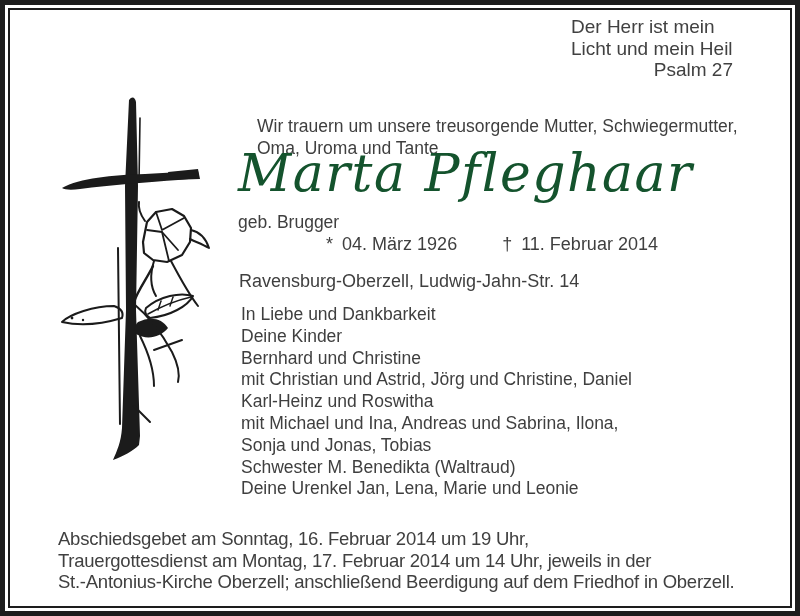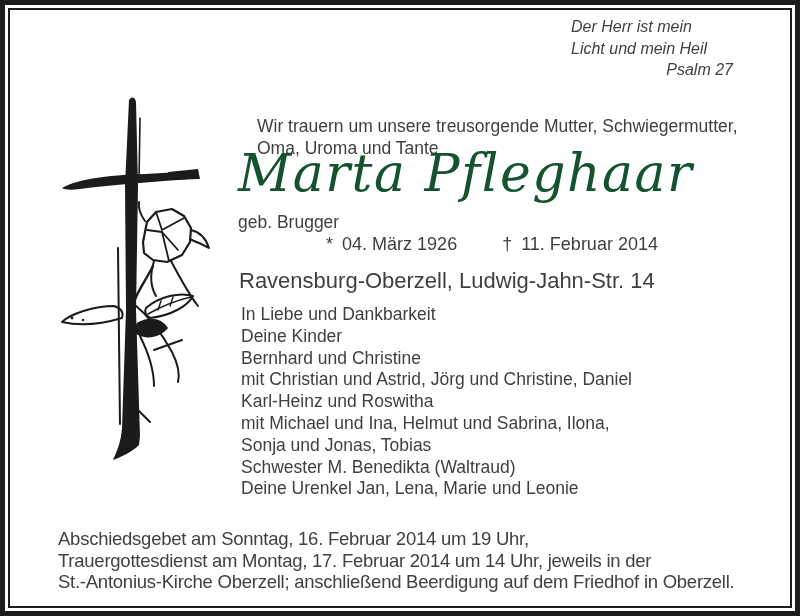--- a/index.html
+++ b/index.html
@@ -9,21 +9,21 @@
     font-family:"Liberation Sans",sans-serif;
     color:#3f3f3f;
     -webkit-font-smoothing:antialiased;
   }
   .sheet{position:absolute;inset:0;background:#ffffff;}
   .frame-outer{position:absolute;inset:0;border:5px solid #1d1d1d;pointer-events:none;}
   .frame-inner{position:absolute;inset:8px;border:2px solid #1d1d1d;pointer-events:none;}
 
   .epigraph{
     position:absolute;left:571px;top:16px;width:162px;
-    font-style:italic;font-size:16px;line-height:21.5px;color:#414141;
+    font-size:19px;line-height:21.5px;color:#414141;
   }
   .epigraph .attr{text-align:right;}
 
   .intro{
     position:absolute;left:241px;top:99px;width:520px;margin:16px;
     font-size:17.5px;line-height:22px;
   }
 
   .name{
     position:absolute;left:238px;top:142px;width:508px;margin:0;
@@ -38,21 +38,21 @@
   }
   .dates{
     position:absolute;left:238px;top:233px;width:508px;
     display:flex;justify-content:center;gap:45px;
     font-size:18px;line-height:22px;text-align:right;
   }
   .dates .sym{display:inline-block;margin-right:9px;}
 
   .address{
     position:absolute;left:239px;top:270px;
-    font-size:22px;line-height:22px;
+    font-size:18px;line-height:22px;
   }
 
   .family{
     position:absolute;left:241px;top:304px;
     font-size:17.5px;line-height:21.8px;
   }
 
   .funeral{
     position:absolute;left:58px;top:528px;
     font-size:18.5px;line-height:21.6px;letter-spacing:-0.25px;
@@ -129,21 +129,21 @@
   </div>
 
   <div class="address">Ravensburg-Oberzell, Ludwig-Jahn-Str. 14</div>
 
   <div class="family">
     <div>In Liebe und Dankbarkeit</div>
     <div>Deine Kinder</div>
     <div>Bernhard und Christine</div>
     <div>mit Christian und Astrid, Jörg und Christine, Daniel</div>
     <div>Karl-Heinz und Roswitha</div>
-    <div>mit Michael und Ina, Helmut und Sabrina, Ilona,</div>
+    <div>mit Michael und Ina, Andreas und Sabrina, Ilona,</div>
     <div>Sonja und Jonas, Tobias</div>
     <div>Schwester M. Benedikta (Waltraud)</div>
     <div>Deine Urenkel Jan, Lena, Marie und Leonie</div>
   </div>
 
   <div class="funeral">
     <div>Abschiedsgebet am Sonntag, 16. Februar 2014 um 19 Uhr,</div>
     <div>Trauergottesdienst am Montag, 17. Februar 2014 um 14 Uhr, jeweils in der</div>
     <div>St.-Antonius-Kirche Oberzell; anschließend Beerdigung auf dem Friedhof in Oberzell.</div>
   </div>

